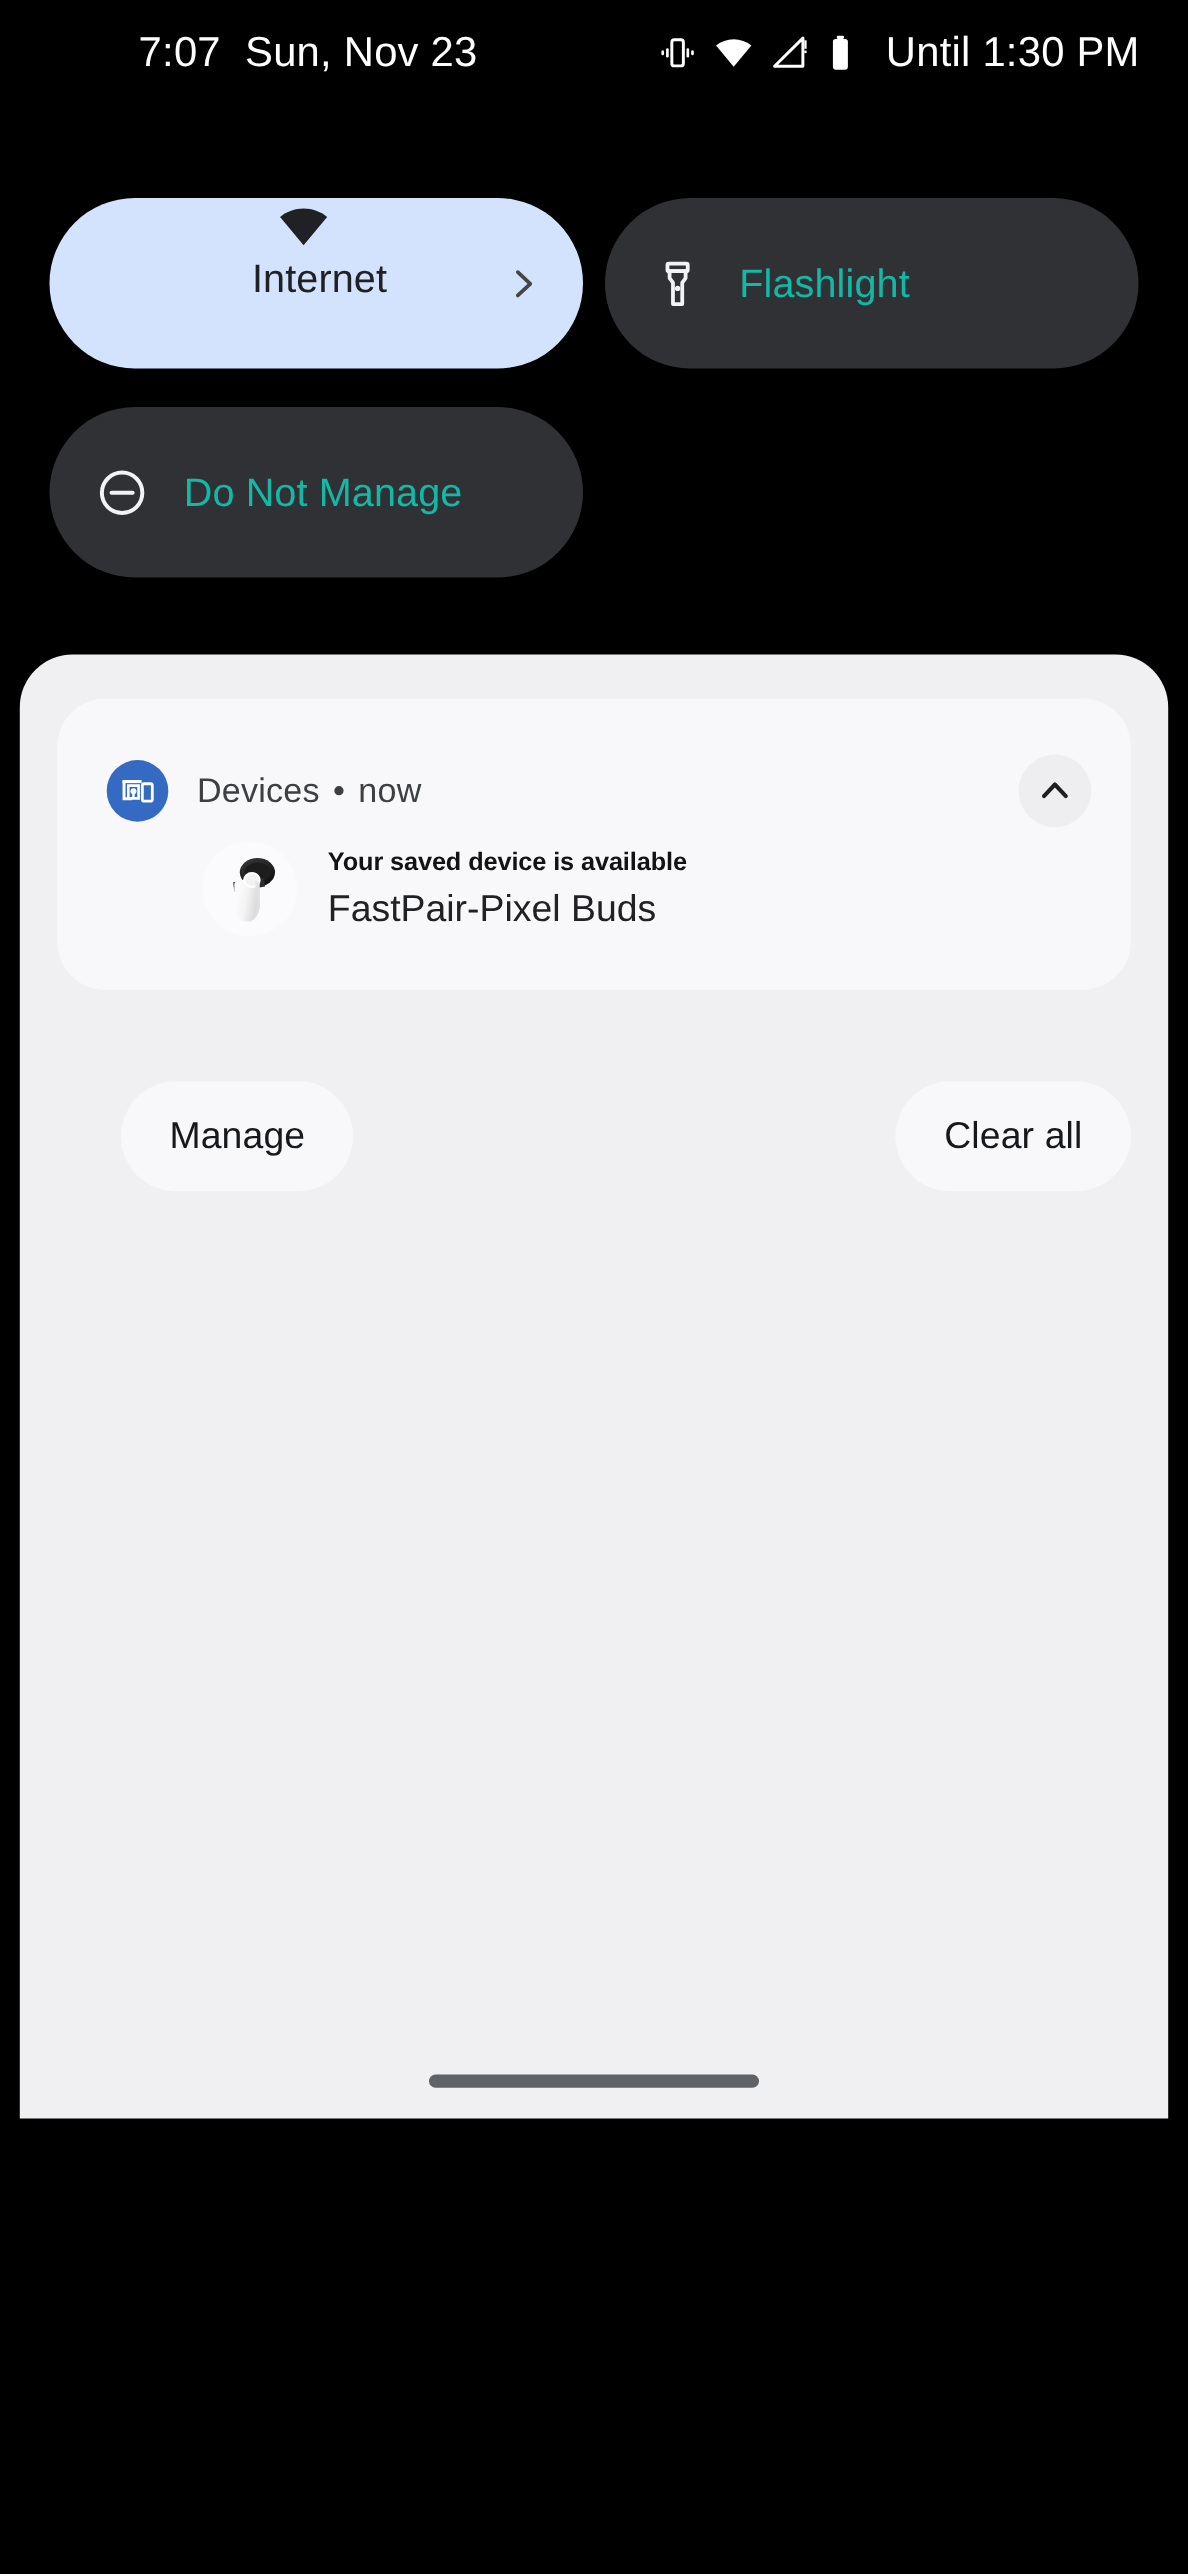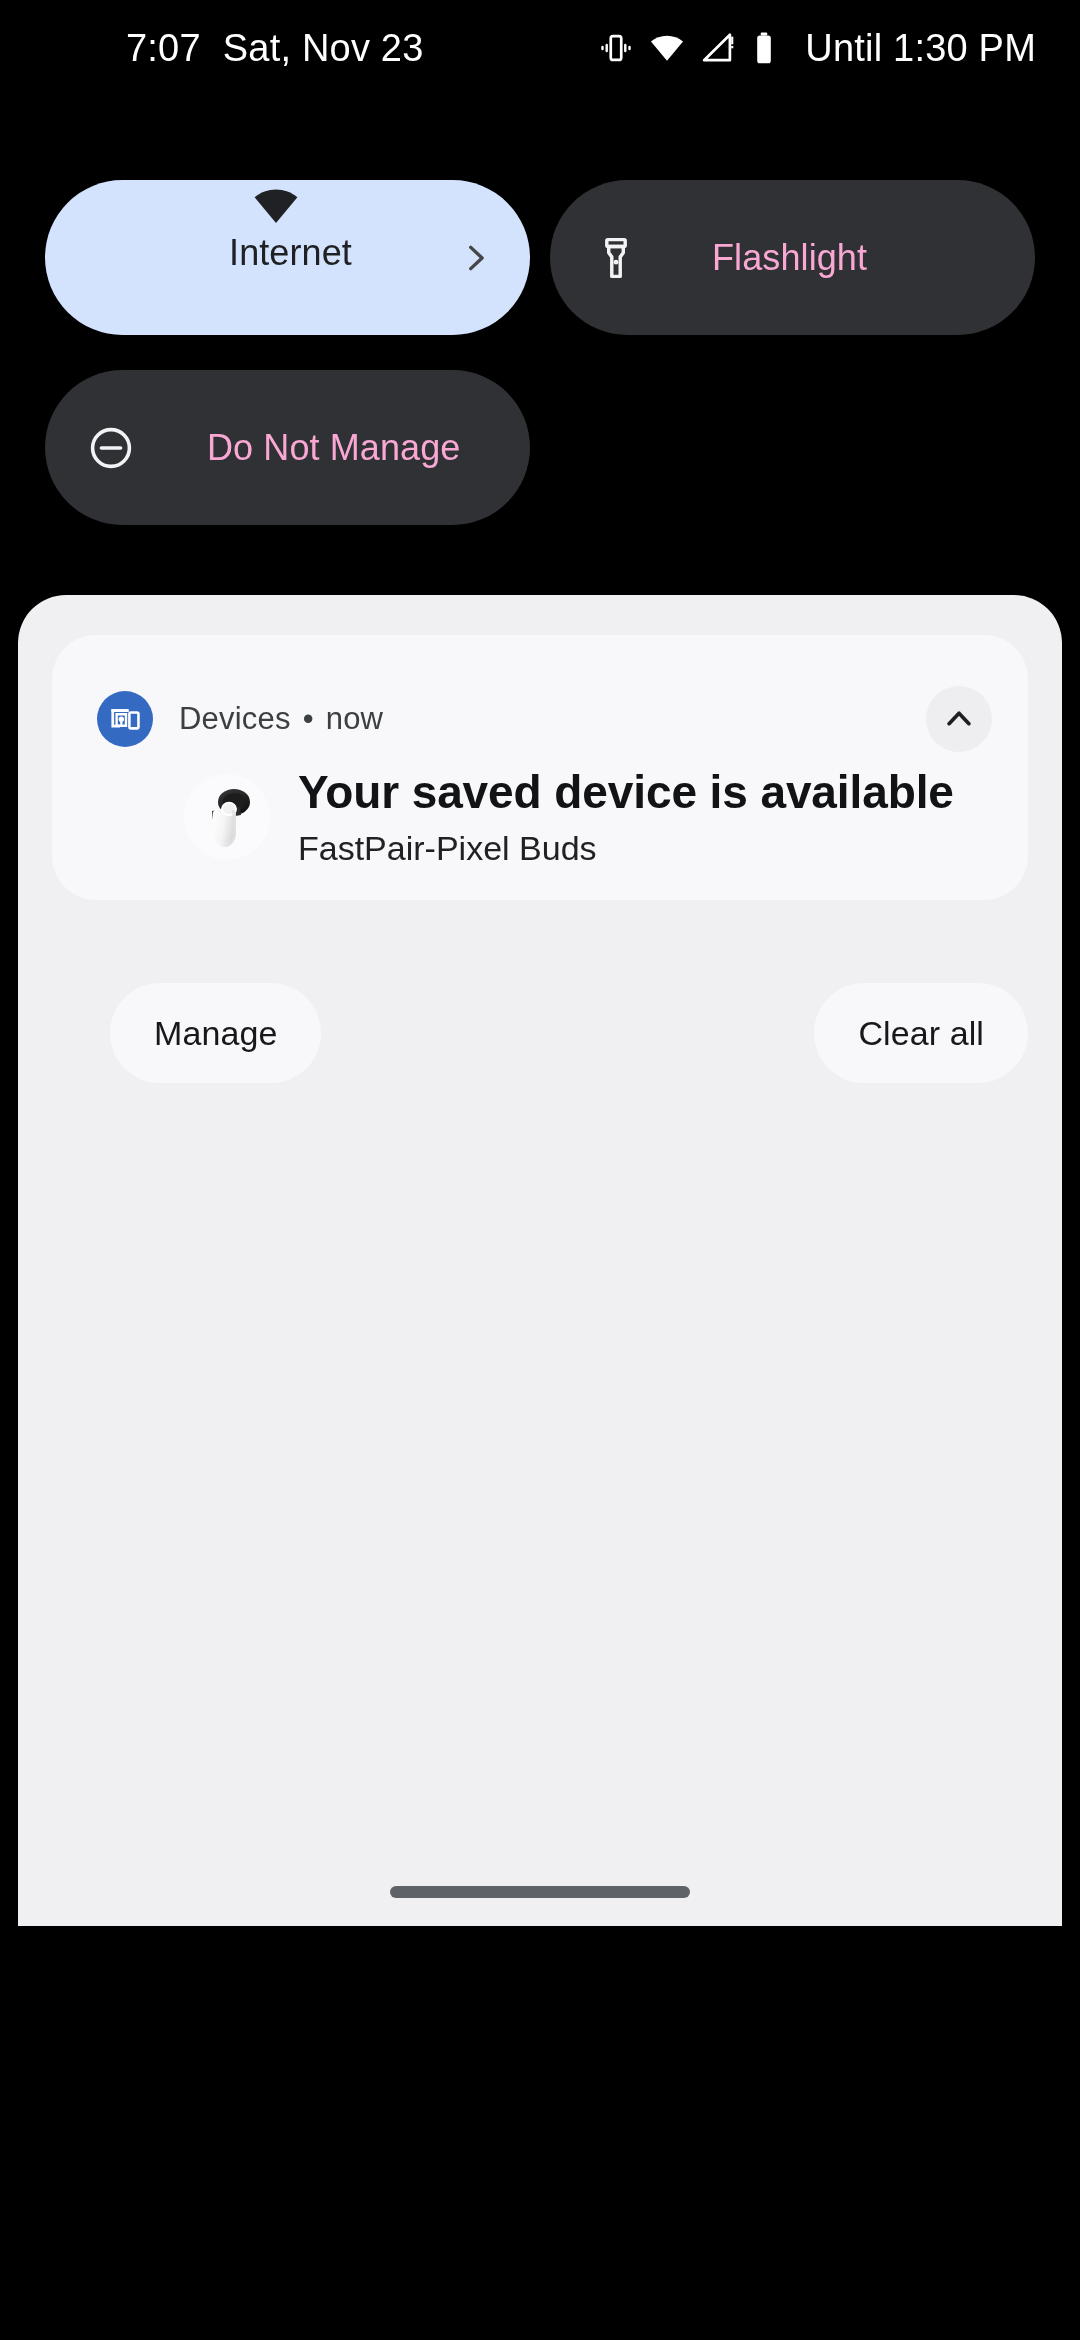--- a/index.html
+++ b/index.html
@@ -63,21 +63,21 @@
   }
   .tile {
     display: flex;
     align-items: center;
     border-radius: 80px;
     padding-left: 40px;
     padding-right: 34px;
     position: relative;
   }
   .tile.on  { background: #d3e3fd; color: #202124; flex-direction: column; }
-  .tile.off { background: #303134; color: #f9a8d4; gap: 40px; }
+  .tile.off { background: #303134; color: #14b8a6; }
 
   .tile-icon {
     width: 52px;
     min-width: 52px;
     height: 52px;
     display: flex;
     align-items: center;
     justify-content: center;
     margin-right: 30px;
   }
@@ -174,21 +174,21 @@
     border-radius: 50%;
     background: #fbfbfd;
     margin-right: 28px;
     display: flex;
     align-items: center;
     justify-content: center;
     overflow: hidden;
   }
   .notif-text { display: flex; flex-direction: column; gap: 10px; }
   .notif-title {
-    font-size: 46px;
+    font-size: 23px;
     font-weight: bold;
     color: #121316;
     letter-spacing: -0.1px;
     white-space: nowrap;
   }
   .notif-sub {
     font-size: 34px;
     color: #202124;
     letter-spacing: 0px;
     white-space: nowrap;
@@ -233,21 +233,21 @@
   }
 </style>
 </head>
 <body>
 
 <div id="screen">
 
   <div id="status-bar">
     <div class="sb-left">
       <span>7:07</span>
-      <span>Sat, Nov 23</span>
+      <span>Sun, Nov 23</span>
     </div>
 
     <div class="sb-right">
 
       <span class="sb-icon">
         <svg width="34" height="34" viewBox="0 0 24 24" fill="#ffffff">
           <rect x="8.3" y="3.6" width="7.4" height="16.8" rx="1.6" fill="none" stroke="#ffffff" stroke-width="1.9"></rect>
           <rect x="4.6" y="9" width="1.7" height="6" rx="0.85"></rect>
           <rect x="1.6" y="10.4" width="1.7" height="3.2" rx="0.85"></rect>
           <rect x="17.7" y="9" width="1.7" height="6" rx="0.85"></rect>

